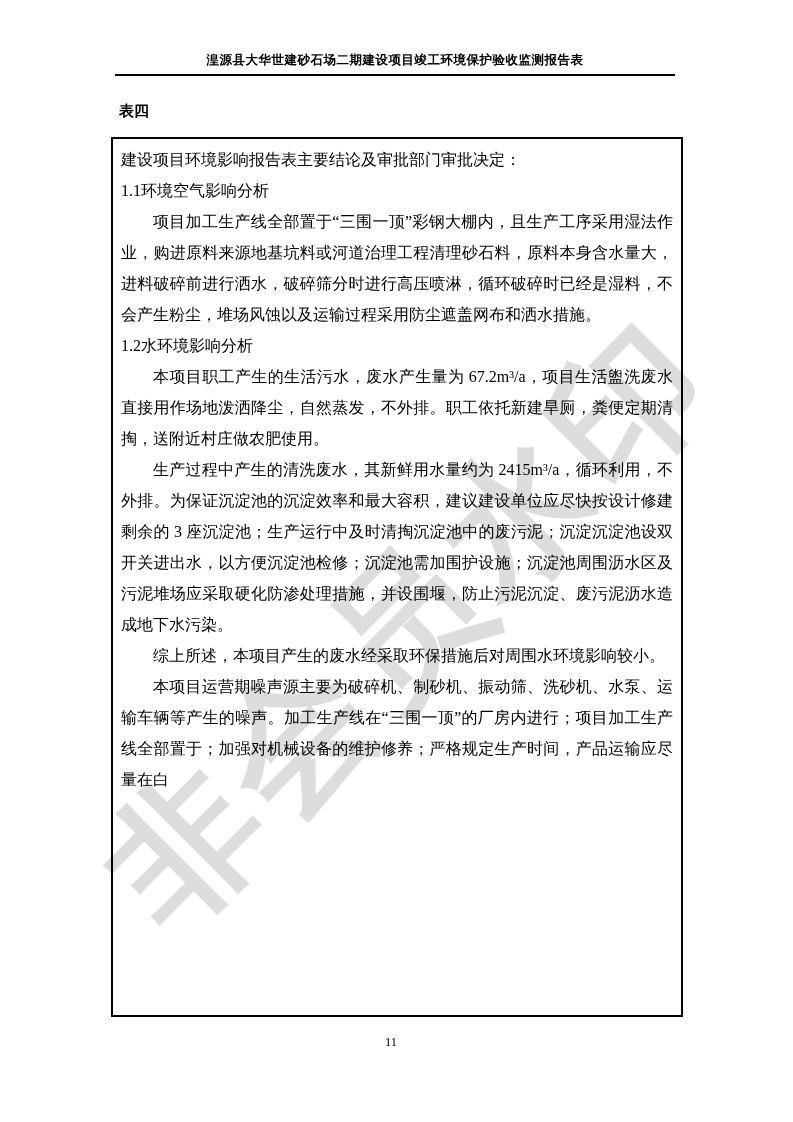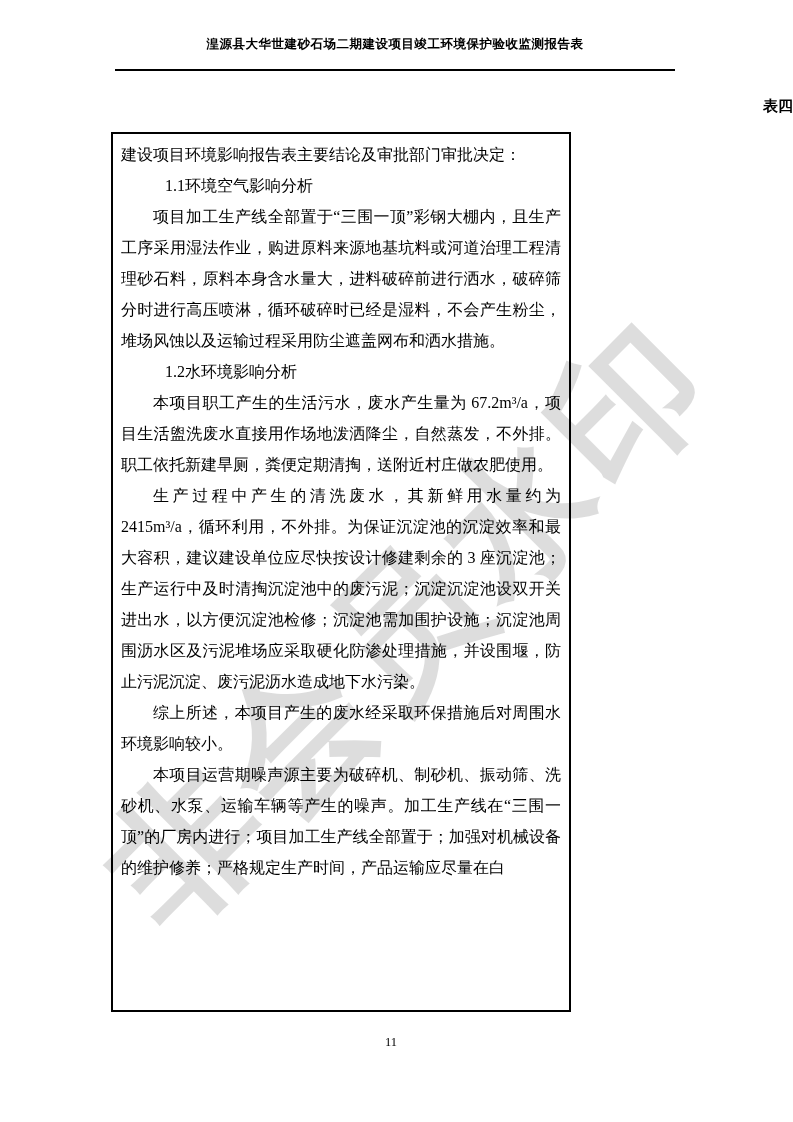--- a/index.html
+++ b/index.html
@@ -13,54 +13,52 @@
     color: #000;
   }
   .page-inner {
     position: relative;
     z-index: 1;
     width: 793px;
     height: 1122px;
   }
   .doc-header {
     width: 560px;
-    margin: 36px 0 0 115px;
+    margin: 52px 0 0 115px;
     text-align: center;
     border-bottom: 2px solid #000;
-    padding-bottom: 16px;
+    padding-bottom: 5px;
   }
   .doc-title {
     font-size: 12.5px;
     font-weight: bold;
     letter-spacing: 0.5px;
   }
   .table-label {
     margin: 26px 0 16px 119px;
     font-size: 15px;
     font-weight: bold;
-    text-align: right;
   }
   .table-box {
     margin: 7px 0 0 111px;
-    width: 460px;
+    width: 572px;
     min-height: 880px;
     border: 2px solid #000;
     padding: 5px 8px 4px 8px;
   }
   .table-box p, .table-box h3 {
     font-size: 16px;
     line-height: 31px;
     font-weight: normal;
     text-align: justify;
   }
   .intro-line { text-indent: 0; }
   .sec-heading {
     font-weight: bold;
     font-size: 16px;
-    margin-left: 44px;
   }
   .para { text-indent: 2em; }
   .page-number {
     position: absolute;
     top: 1035px;
     left: 0;
     width: 782px;
     text-align: center;
     font-size: 12.5px;
     z-index: 1;

